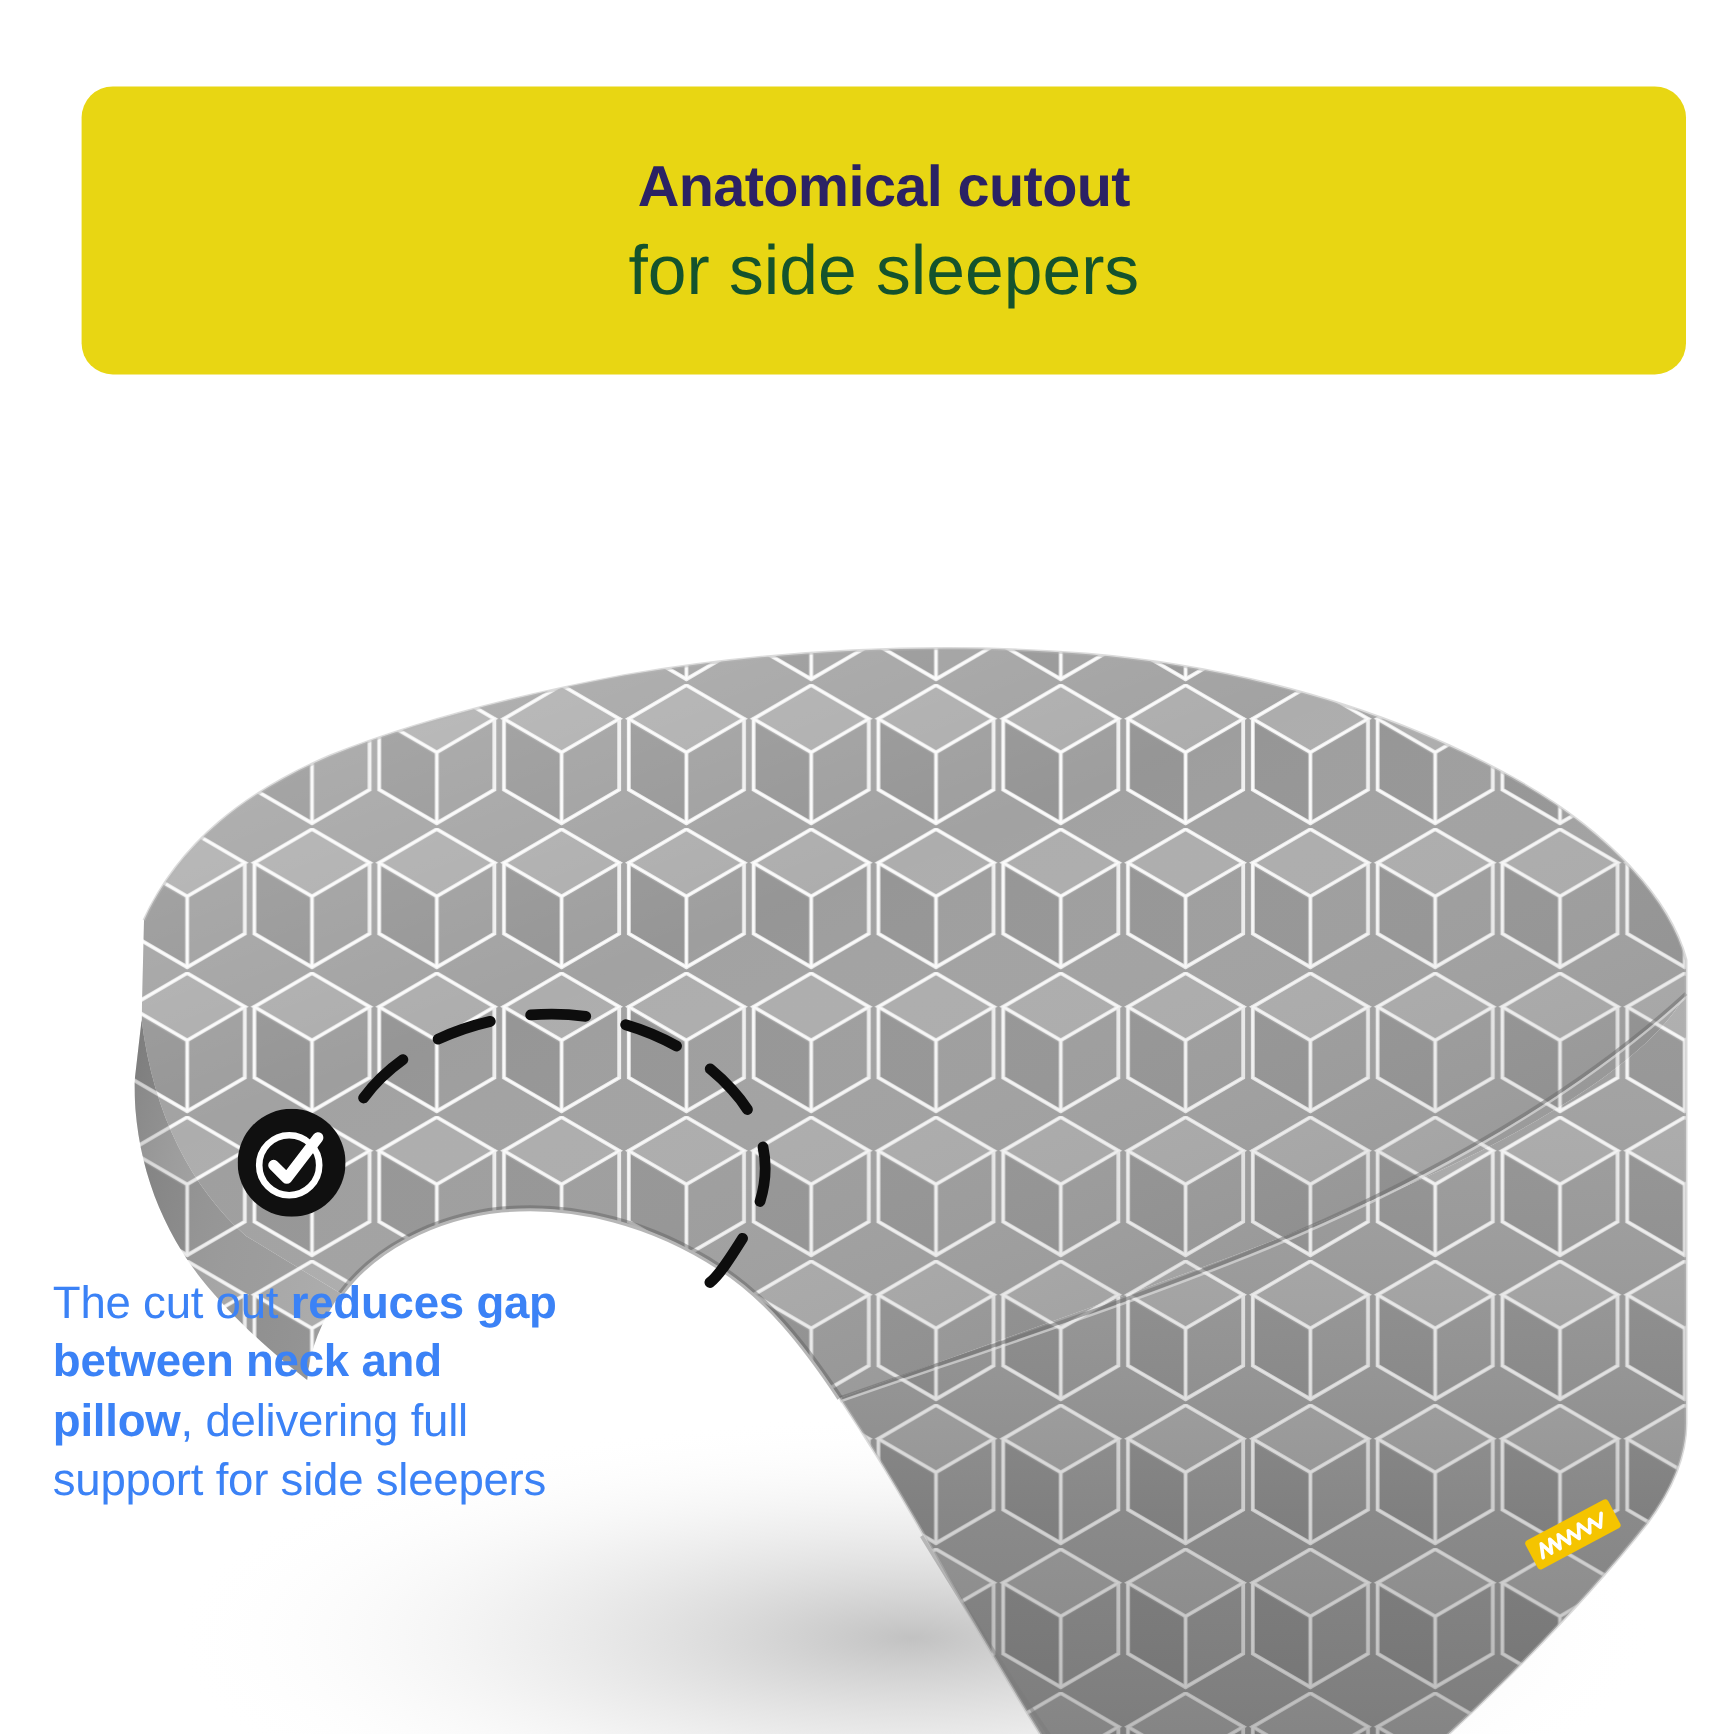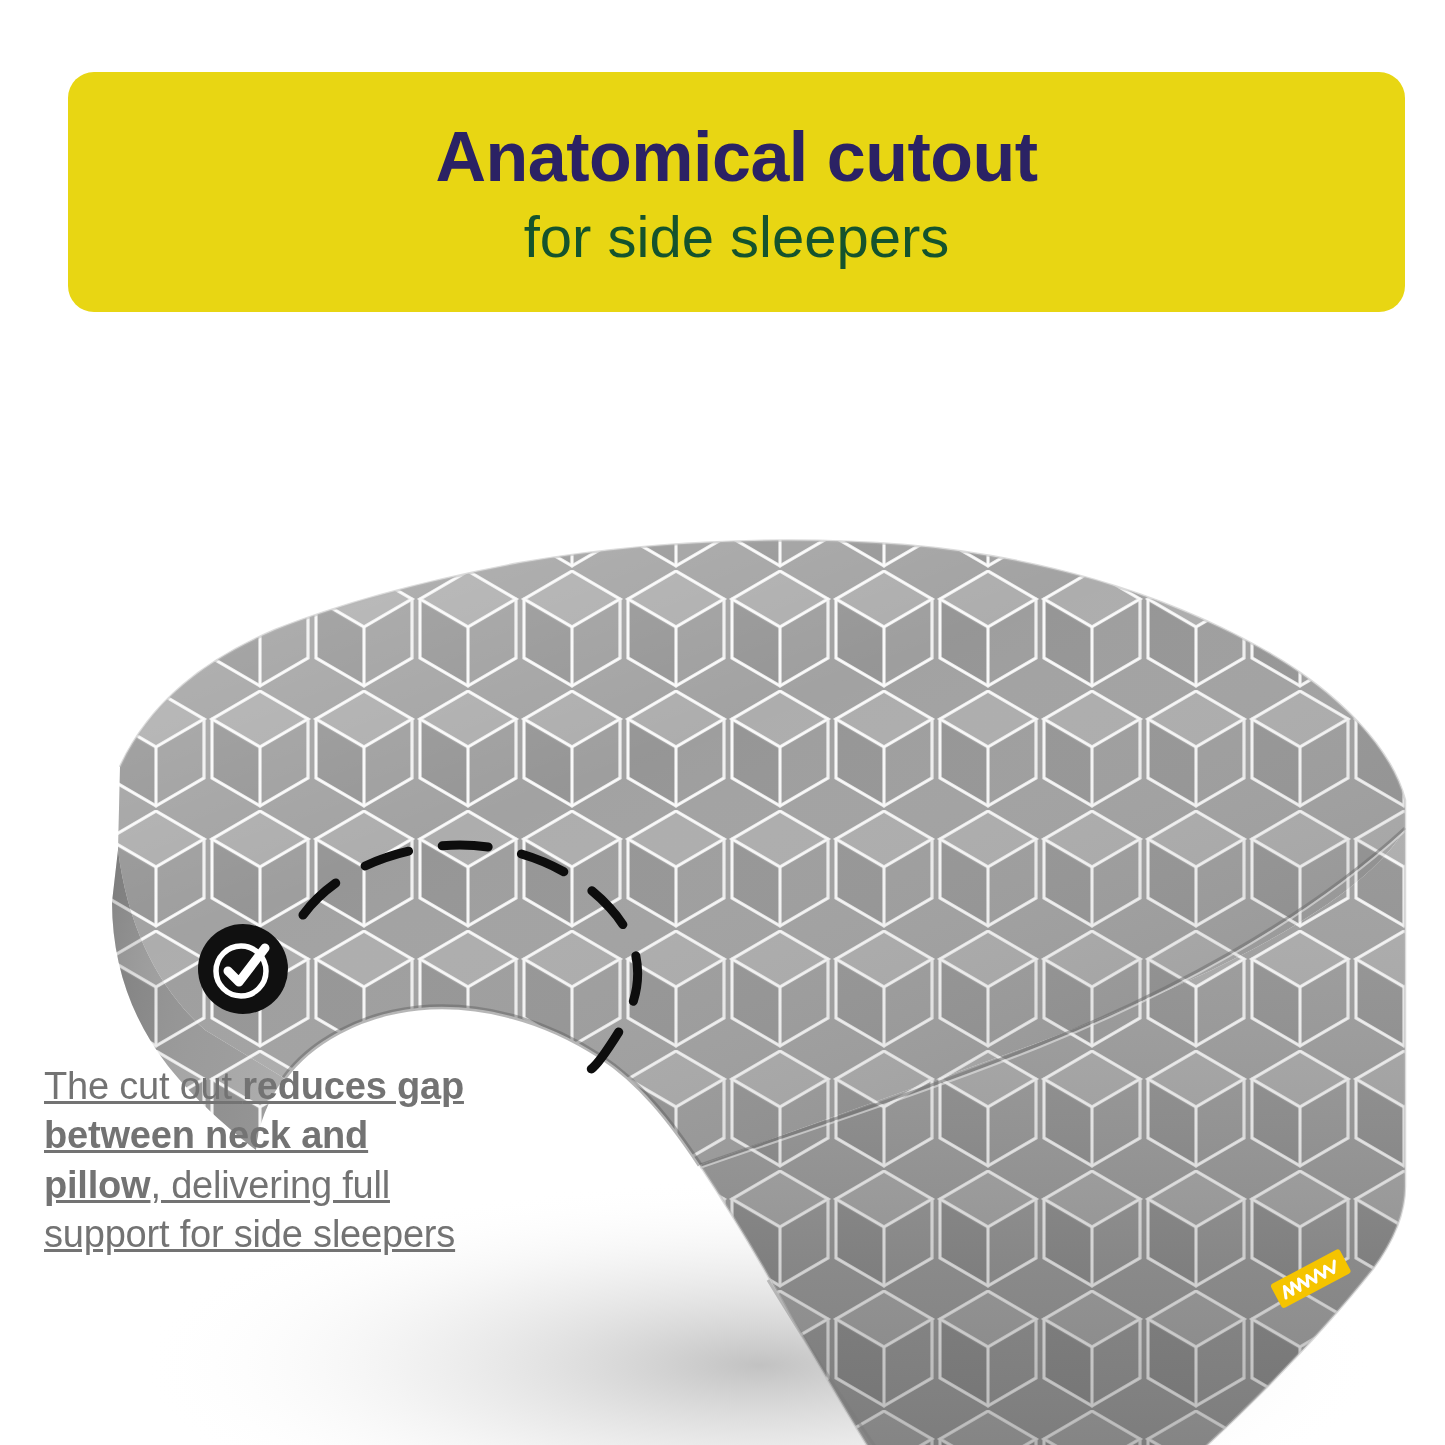--- a/index.html
+++ b/index.html
@@ -29,21 +29,21 @@
     border-radius: 26px;
     display: flex;
     flex-direction: column;
     align-items: center;
     justify-content: center;
     box-sizing: border-box;
     padding-top: 6px;
   }
   #banner-title {
     font-family: "Liberation Sans", sans-serif;
-    font-size: 70px;
+    font-size: 48px;
     font-weight: bold;
     color: #2b2264;
     letter-spacing: -0.5px;
     line-height: 1.02;
     text-align: center;
     margin: 0;
     white-space: nowrap;
   }
   #banner-subtitle {
     font-family: "Liberation Sans", sans-serif;
@@ -85,23 +85,22 @@
 
   
   #caption {
     position: absolute;
     left: 44px;
     top: 1062px;
     width: 450px;
     font-family: "Liberation Sans", sans-serif;
     font-size: 38px;
     line-height: 1.30;
-    color: #737373;
+    color: #3b82f6;
     letter-spacing: -0.2px;
-    text-decoration: underline;
   }
   #caption b { font-weight: bold; }
 </style>
 </head>
 <body>
 
 <div id="stage">
 
   <div id="banner">
     <div id="banner-title">Anatomical cutout</div>

